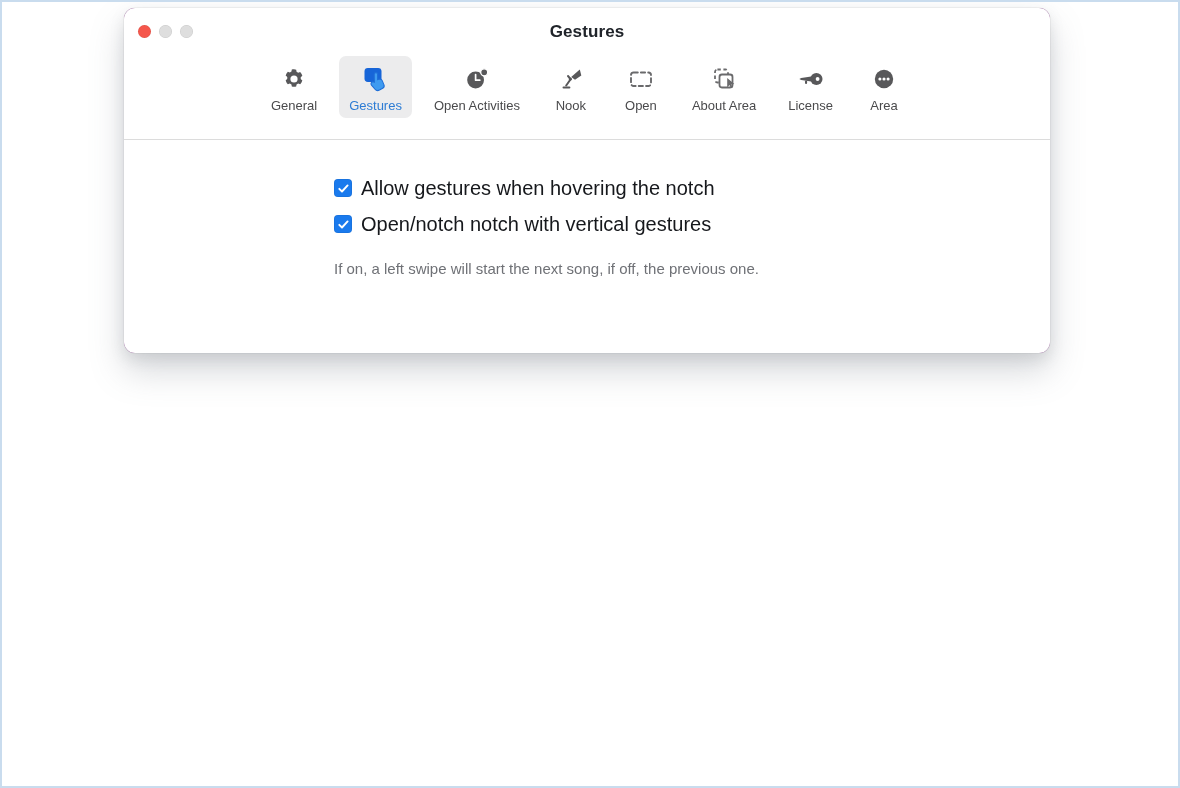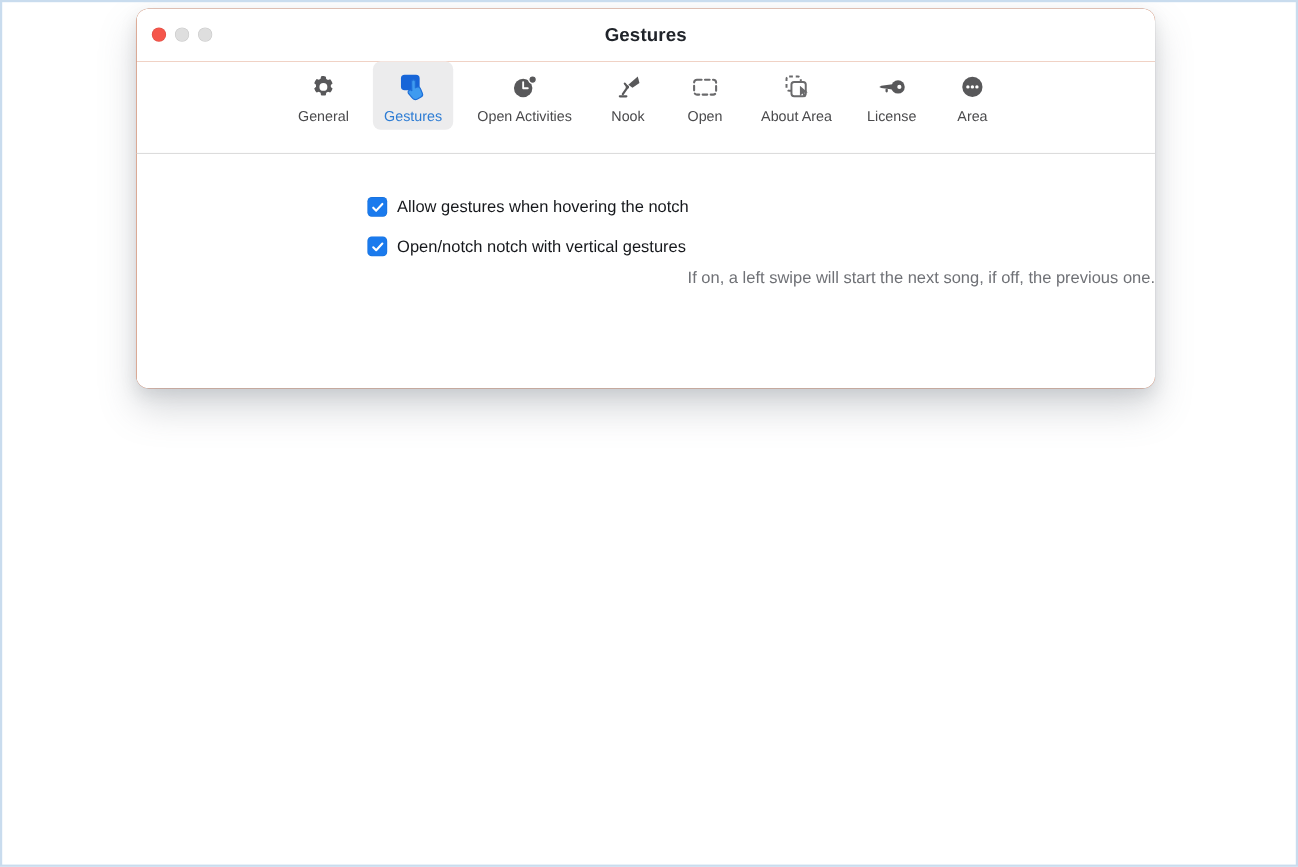--- a/index.html
+++ b/index.html
@@ -17,21 +17,21 @@
     position: relative;
   }
 
   
   #window {
     position: absolute;
     left: 122px;
     top: 6px;
     width: 926px;
     height: 345px;
-    background: #c2410c;
+    background: #701a75;
     border-radius: 11px;
     box-shadow: 0 18px 34px rgba(120,125,135,0.30),
                 0 6px 14px rgba(120,125,135,0.18),
                 0 0 0 0.5px rgba(0,0,0,0.09);
     overflow: hidden;
   }
 
   
   #titlebar {
     position: relative;
@@ -137,31 +137,30 @@
     background: #1a7aed;
     box-shadow: inset 0 0 0 0.5px rgba(0,0,0,0.10);
   }
   .checkbox.off {
     background: #ffffff;
     border: 1px solid #c8c8c8;
     box-shadow: 0 0.5px 1px rgba(0,0,0,0.05);
   }
 
   .check-label {
-    font-size: 15px;
+    font-size: 20px;
     color: #16181c;
     white-space: nowrap;
   }
 
   .helper-text {
     font-size: 15px;
     color: #6f7176;
-    margin-top: 2px;
+    margin-top: 18px;
     white-space: nowrap;
-    text-align: right;
   }
 </style>
 </head>
 <body>
 
 <div id="window">
 
   <div id="titlebar">
     <div id="traffic-lights">
       <div class="light close"></div>

